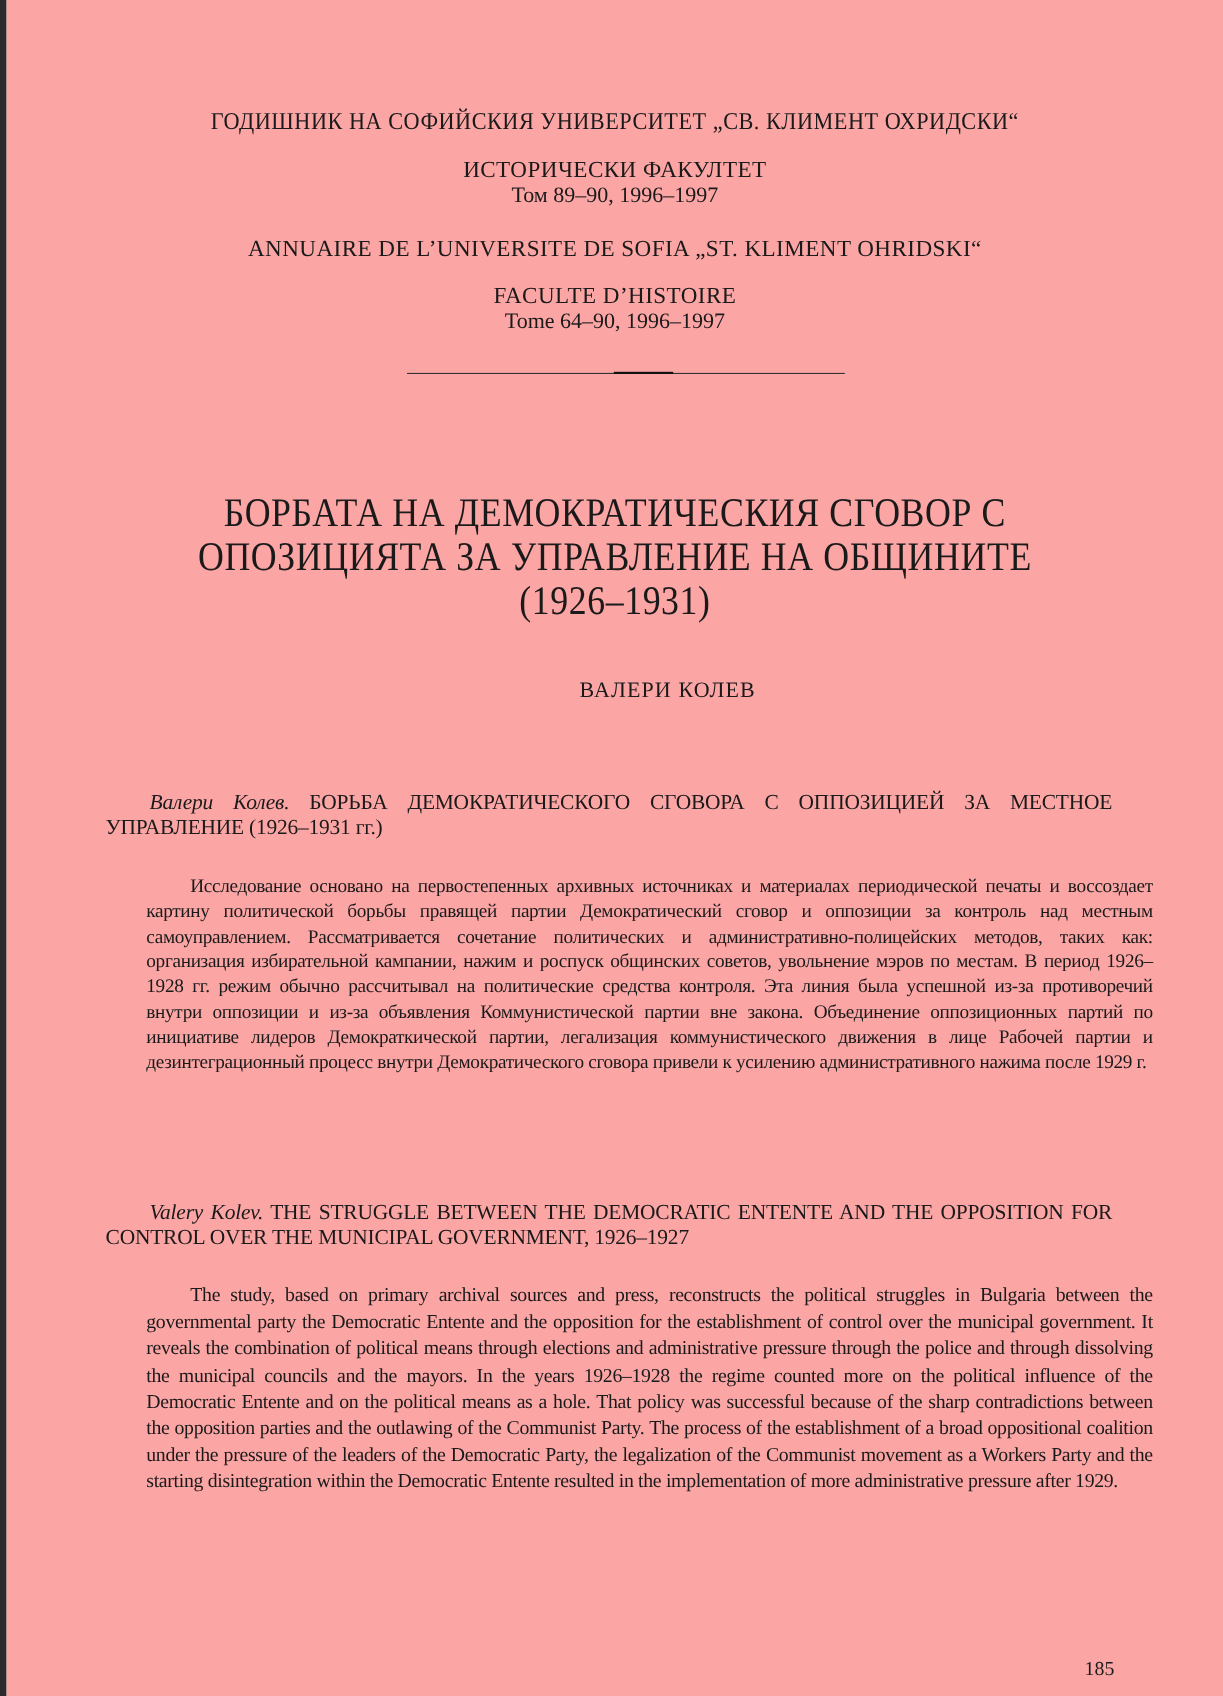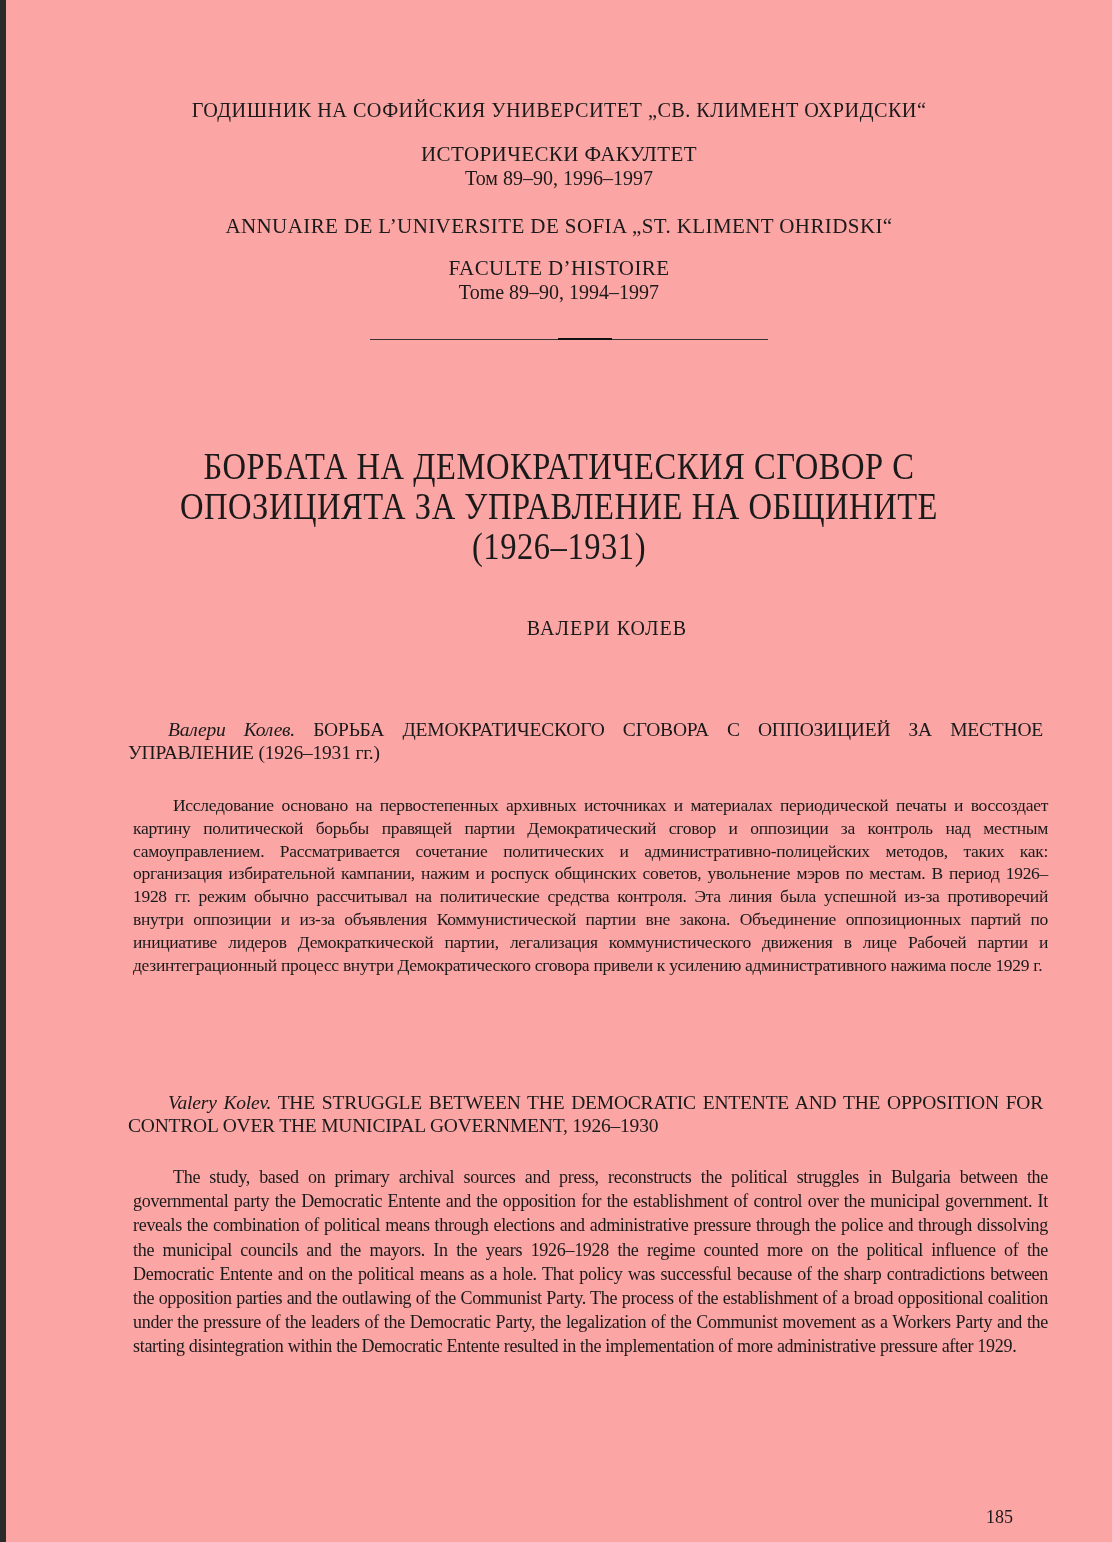--- a/index.html
+++ b/index.html
@@ -80,21 +80,21 @@
       position: absolute;
       left: 0; width: 1106px;
       top: 617px;
       font-size: 20px;
       letter-spacing: 1px;
       text-align: center;
       margin-left: 48px;
     }
     .abstract-head {
       position: absolute;
-      left: 122px;
+      left: 90px;
       width: 915px;
       font-size: 19.5px;
       line-height: 23px;
       text-align: justify;
       text-indent: 40px;
       letter-spacing: -0.2px;
     }
     .abstract-head i { font-style: italic; }
     .abstract-body {
       position: absolute;
@@ -125,21 +125,21 @@
 <div class="left-strip"></div>
 
 <div class="page">
 
   <div class="hdr-bg center" style="top:97px;">ГОДИШНИК НА СОФИЙСКИЯ УНИВЕРСИТЕТ „СВ. КЛИМЕНТ ОХРИДСКИ“</div>
   <div class="hdr-line center" style="top:142px;">ИСТОРИЧЕСКИ ФАКУЛТЕТ</div>
   <div class="hdr-sub center" style="top:167px;">Том 89–90, 1996–1997</div>
 
   <div class="hdr-line center" style="top:214px;text-align:center;">ANNUAIRE DE L’UNIVERSITE DE SOFIA „ST. KLIMENT OHRIDSKI“</div>
   <div class="hdr-line center" style="top:256px;">FACULTE D’HISTOIRE</div>
-  <div class="hdr-sub center" style="top:281px;">Tome 89–90, 1994–1997</div>
+  <div class="hdr-sub center" style="top:281px;">Tome 64–90, 1996–1997</div>
 
   <div class="divider"></div>
   <div class="divider-thick"></div>
 
   <div class="title">
     <div>БОРБАТА НА ДЕМОКРАТИЧЕСКИЯ СГОВОР С</div>
     <div>ОПОЗИЦИЯТА ЗА УПРАВЛЕНИЕ НА ОБЩИНИТЕ</div>
     <div>(1926–1931)</div>
   </div>
 
@@ -147,19 +147,19 @@
 
   <div class="abstract-head" style="top:718px;">
     <i>Валери Колев.</i>
     <span>БОРЬБА ДЕМОКРАТИЧЕСКОГО СГОВОРА С ОППОЗИЦИЕЙ ЗА МЕСТНОЕ УПРАВЛЕНИЕ (1926–1931 гг.)</span>
   </div>
 
   <div class="abstract-body" style="top:794px;">Исследование основано на первостепенных архивных источниках и материалах периодической печаты и воссоздает картину политической борьбы правящей партии Демократический сговор и оппозиции за контроль над местным самоуправлением. Рассматривается сочетание политических и административно-полицейских методов, таких как: организация избирательной кампании, нажим и роспуск общинских советов, увольнение мэров по местам. В период 1926–1928 гг. режим обычно рассчитывал на политические средства контроля. Эта линия была успешной из-за противоречий внутри оппозиции и из-за объявления Коммунистической партии вне закона. Объединение оппозиционных партий по инициативе лидеров Демократкической партии, легализация коммунистического движения в лице Рабочей партии и дезинтеграционный процесс внутри Демократического сговора привели к усилению административного нажима после 1929 г.</div>
 
   <div class="abstract-head" style="top:1091px;">
     <i>Valery Kolev.</i>
-    <span>THE STRUGGLE BETWEEN THE DEMOCRATIC ENTENTE AND THE OPPOSITION FOR CONTROL OVER THE MUNICIPAL GOVERNMENT, 1926–1930</span>
+    <span>THE STRUGGLE BETWEEN THE DEMOCRATIC ENTENTE AND THE OPPOSITION FOR CONTROL OVER THE MUNICIPAL GOVERNMENT, 1926–1927</span>
   </div>
 
   <div class="abstract-body en" style="top:1165px;">The study, based on primary archival sources and press, reconstructs the political struggles in Bulgaria between the governmental party the Democratic Entente and the opposition for the establishment of control over the municipal government. It reveals the combination of political means through elections and administrative pressure through the police and through dissolving the municipal councils and the mayors. In the years 1926–1928 the regime counted more on the political influence of the Democratic Entente and on the political means as a hole. That policy was successful because of the sharp contradictions between the opposition parties and the outlawing of the Communist Party. The process of the establishment of a broad oppositional coalition under the pressure of the leaders of the Democratic Party, the legalization of the Communist movement as a Workers Party and the starting disintegration within the Democratic Entente resulted in the implementation of more administrative pressure after 1929.</div>
 
   <div class="page-number">185</div>
 </div>
 
 </body></html>

